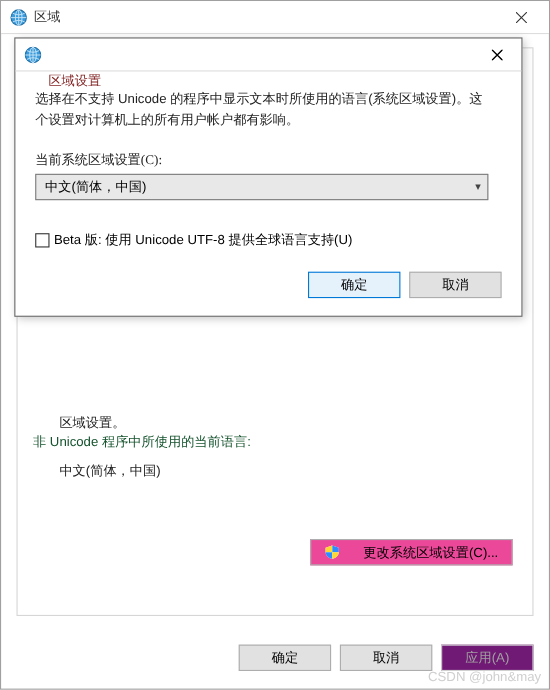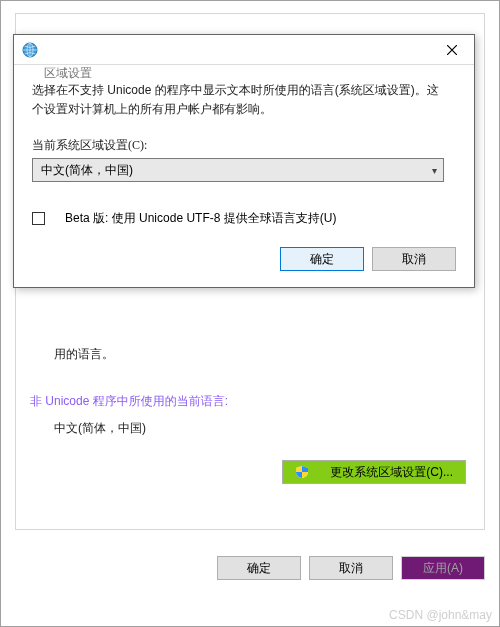--- a/index.html
+++ b/index.html
@@ -56,36 +56,36 @@
       padding: 14px;
       position: relative;
       background: #fff;
     }
     .section-text1 {
       margin-top: 318px;
       margin-left: 24px;
       color: #222;
     }
     .section-heading {
-      margin-top: 30px;
-      color: #8b5cf6;
+      margin-top: 0;
+      color: #14532d;
     }
     .section-value {
       margin-top: 10px;
       margin-left: 24px;
       color: #222;
     }
     .change-locale-btn {
       position: absolute;
       right: 18px;
       top: 446px;
       height: 24px;
       padding: 0 12px;
       border: 1px solid #adadad;
-      background: #84cc16;
+      background: #ec4899;
       display: flex;
       align-items: center;
       gap: 21px;
       font-family: inherit;
       font-size: 12px;
     }
     .shield-icon {
       width: 14px; height: 14px;
     }
     .parent-footer {
@@ -124,21 +124,21 @@
     }
     .modal-titlebar {
       height: 30px;
       display: flex;
       align-items: center;
       padding: 0 2px 0 8px;
       border-bottom: 1px solid #ddd;
     }
     .modal-titlebar .title {
       flex: 1;
-      color: #737373;
+      color: #7f1d1d;
       margin-top: 47px;
     }
     .modal-body {
       padding: 16px 30px 4px 18px;
     }
     .desc-text {
       line-height: 1.6;
       color: #222;
     }
     .field-label {
@@ -162,21 +162,21 @@
       font-size: 12px;
     }
     .select .chev {
       font-size: 10px;
       color: #444;
     }
     .checkbox-row {
       margin-top: 28px;
       display: flex;
       align-items: center;
-      gap: 20px;
+      gap: 4px;
     }
     .checkbox-box {
       width: 13px; height: 13px;
       border: 1px solid #333;
       background: #fff;
     }
     .modal-footer {
       display: flex;
       justify-content: flex-end;
       gap: 8px;
@@ -193,24 +193,39 @@
       right: 8px;
       color: #cfcfcf;
       font-size: 12px;
       pointer-events: none;
     }
   </style>
 </head>
 <body>
 
 <div class="parent-window">
+  <div class="parent-titlebar">
+    <span class="globe-icon">
+      <svg viewBox="0 0 16 16" width="16" height="16">
+        <circle cx="8" cy="8" r="7" fill="#3a9bdc" stroke="#1e6fa8" stroke-width="1"></circle>
+        <path d="M1 8 H15 M8 1 V15 M2.5 4 Q8 7 13.5 4 M2.5 12 Q8 9 13.5 12" stroke="#cfe8f7" stroke-width="0.8" fill="none"></path>
+        <ellipse cx="8" cy="8" rx="3" ry="7" fill="none" stroke="#cfe8f7" stroke-width="0.8"></ellipse>
+      </svg>
+    </span>
+    <span class="title">区域</span>
+    <div class="win-btn">
+      <svg width="10" height="10" viewBox="0 0 10 10">
+        <path d="M0 0 L10 10 M10 0 L0 10" stroke="#333" stroke-width="1"></path>
+      </svg>
+    </div>
+  </div>
 
   <div class="parent-body">
     <div class="tab-panel">
-      <div class="section-text1">用的语言。</div>
+      <div class="section-text1">区域设置。</div>
       <div class="section-heading">非 Unicode 程序中所使用的当前语言:</div>
       <div class="section-value">中文(简体，中国)</div>
       <button class="change-locale-btn">
         <span class="shield-icon">
           <svg viewBox="0 0 14 14" width="14" height="14">
             <path d="M7 1 L13 3 V7 C13 10 10 12.5 7 13 C4 12.5 1 10 1 7 V3 Z" fill="#fff"></path>
             <path d="M7 1 L13 3 V7 L7 7 Z" fill="#2d8cff"></path>
             <path d="M7 1 L1 3 V7 L7 7 Z" fill="#fdd835"></path>
             <path d="M1 7 V7 C1 10 4 12.5 7 13 L7 7 Z" fill="#2d8cff"></path>
             <path d="M13 7 V7 C13 10 10 12.5 7 13 L7 7 Z" fill="#fdd835"></path>

